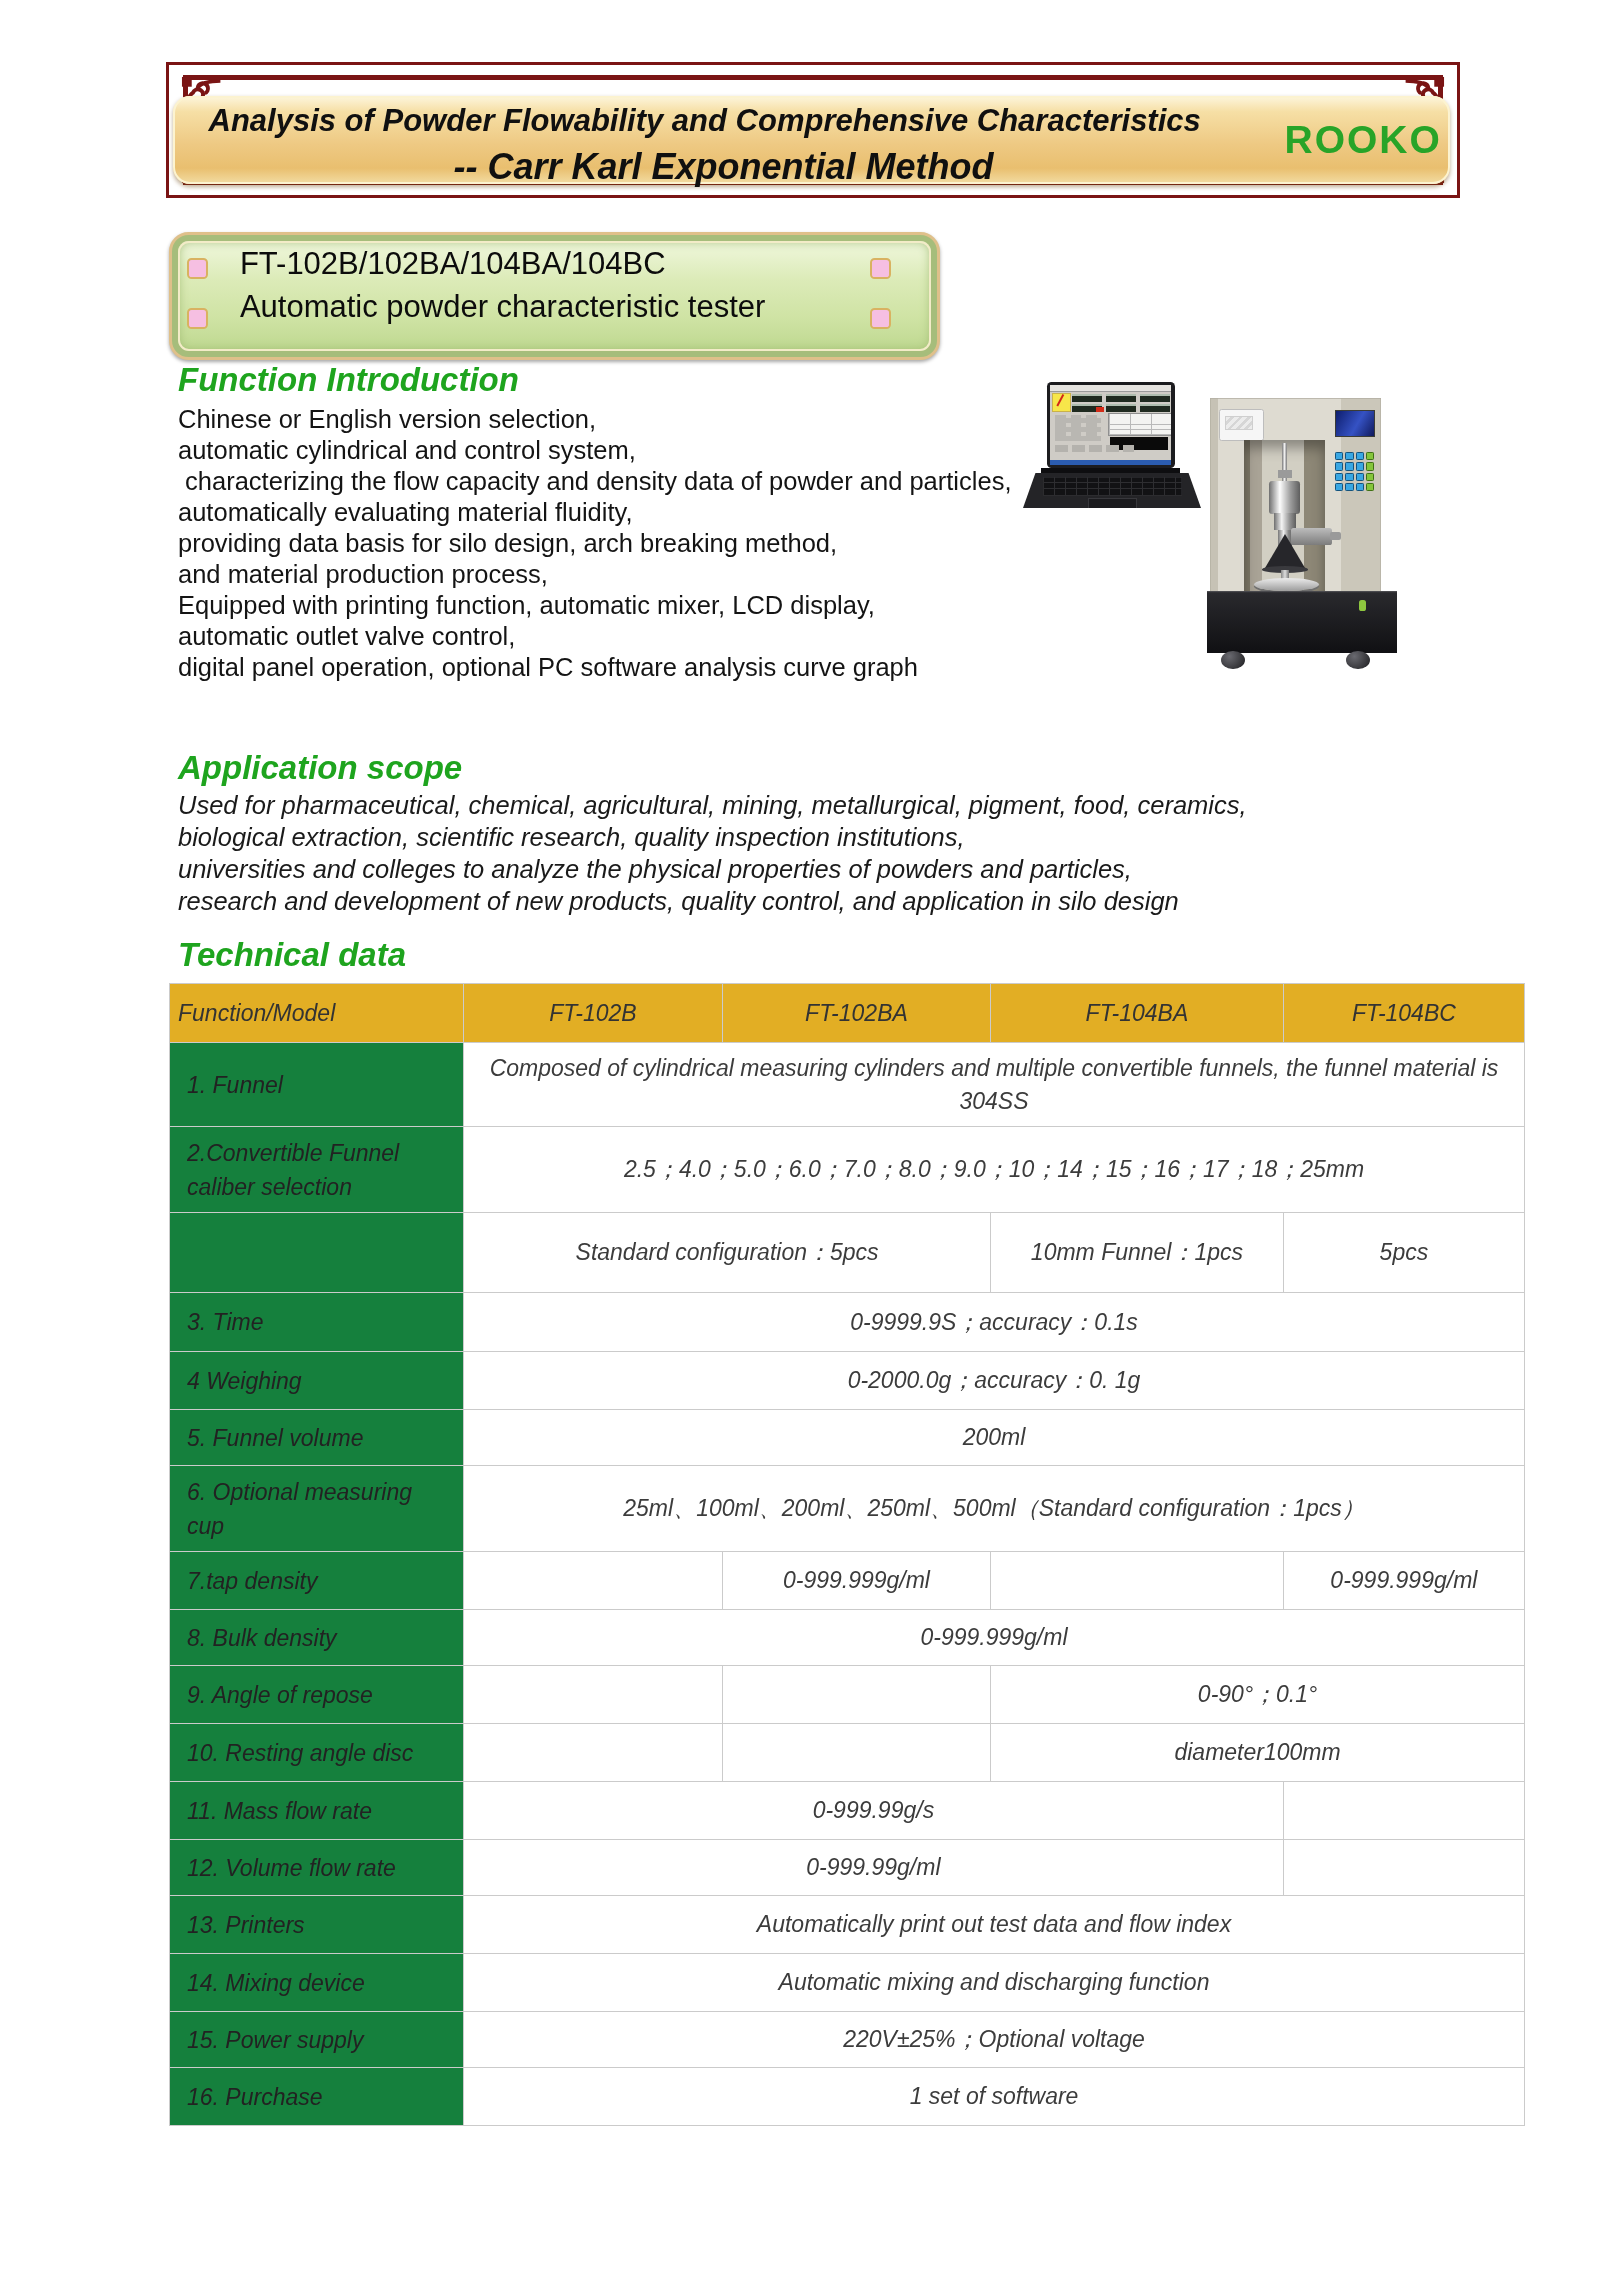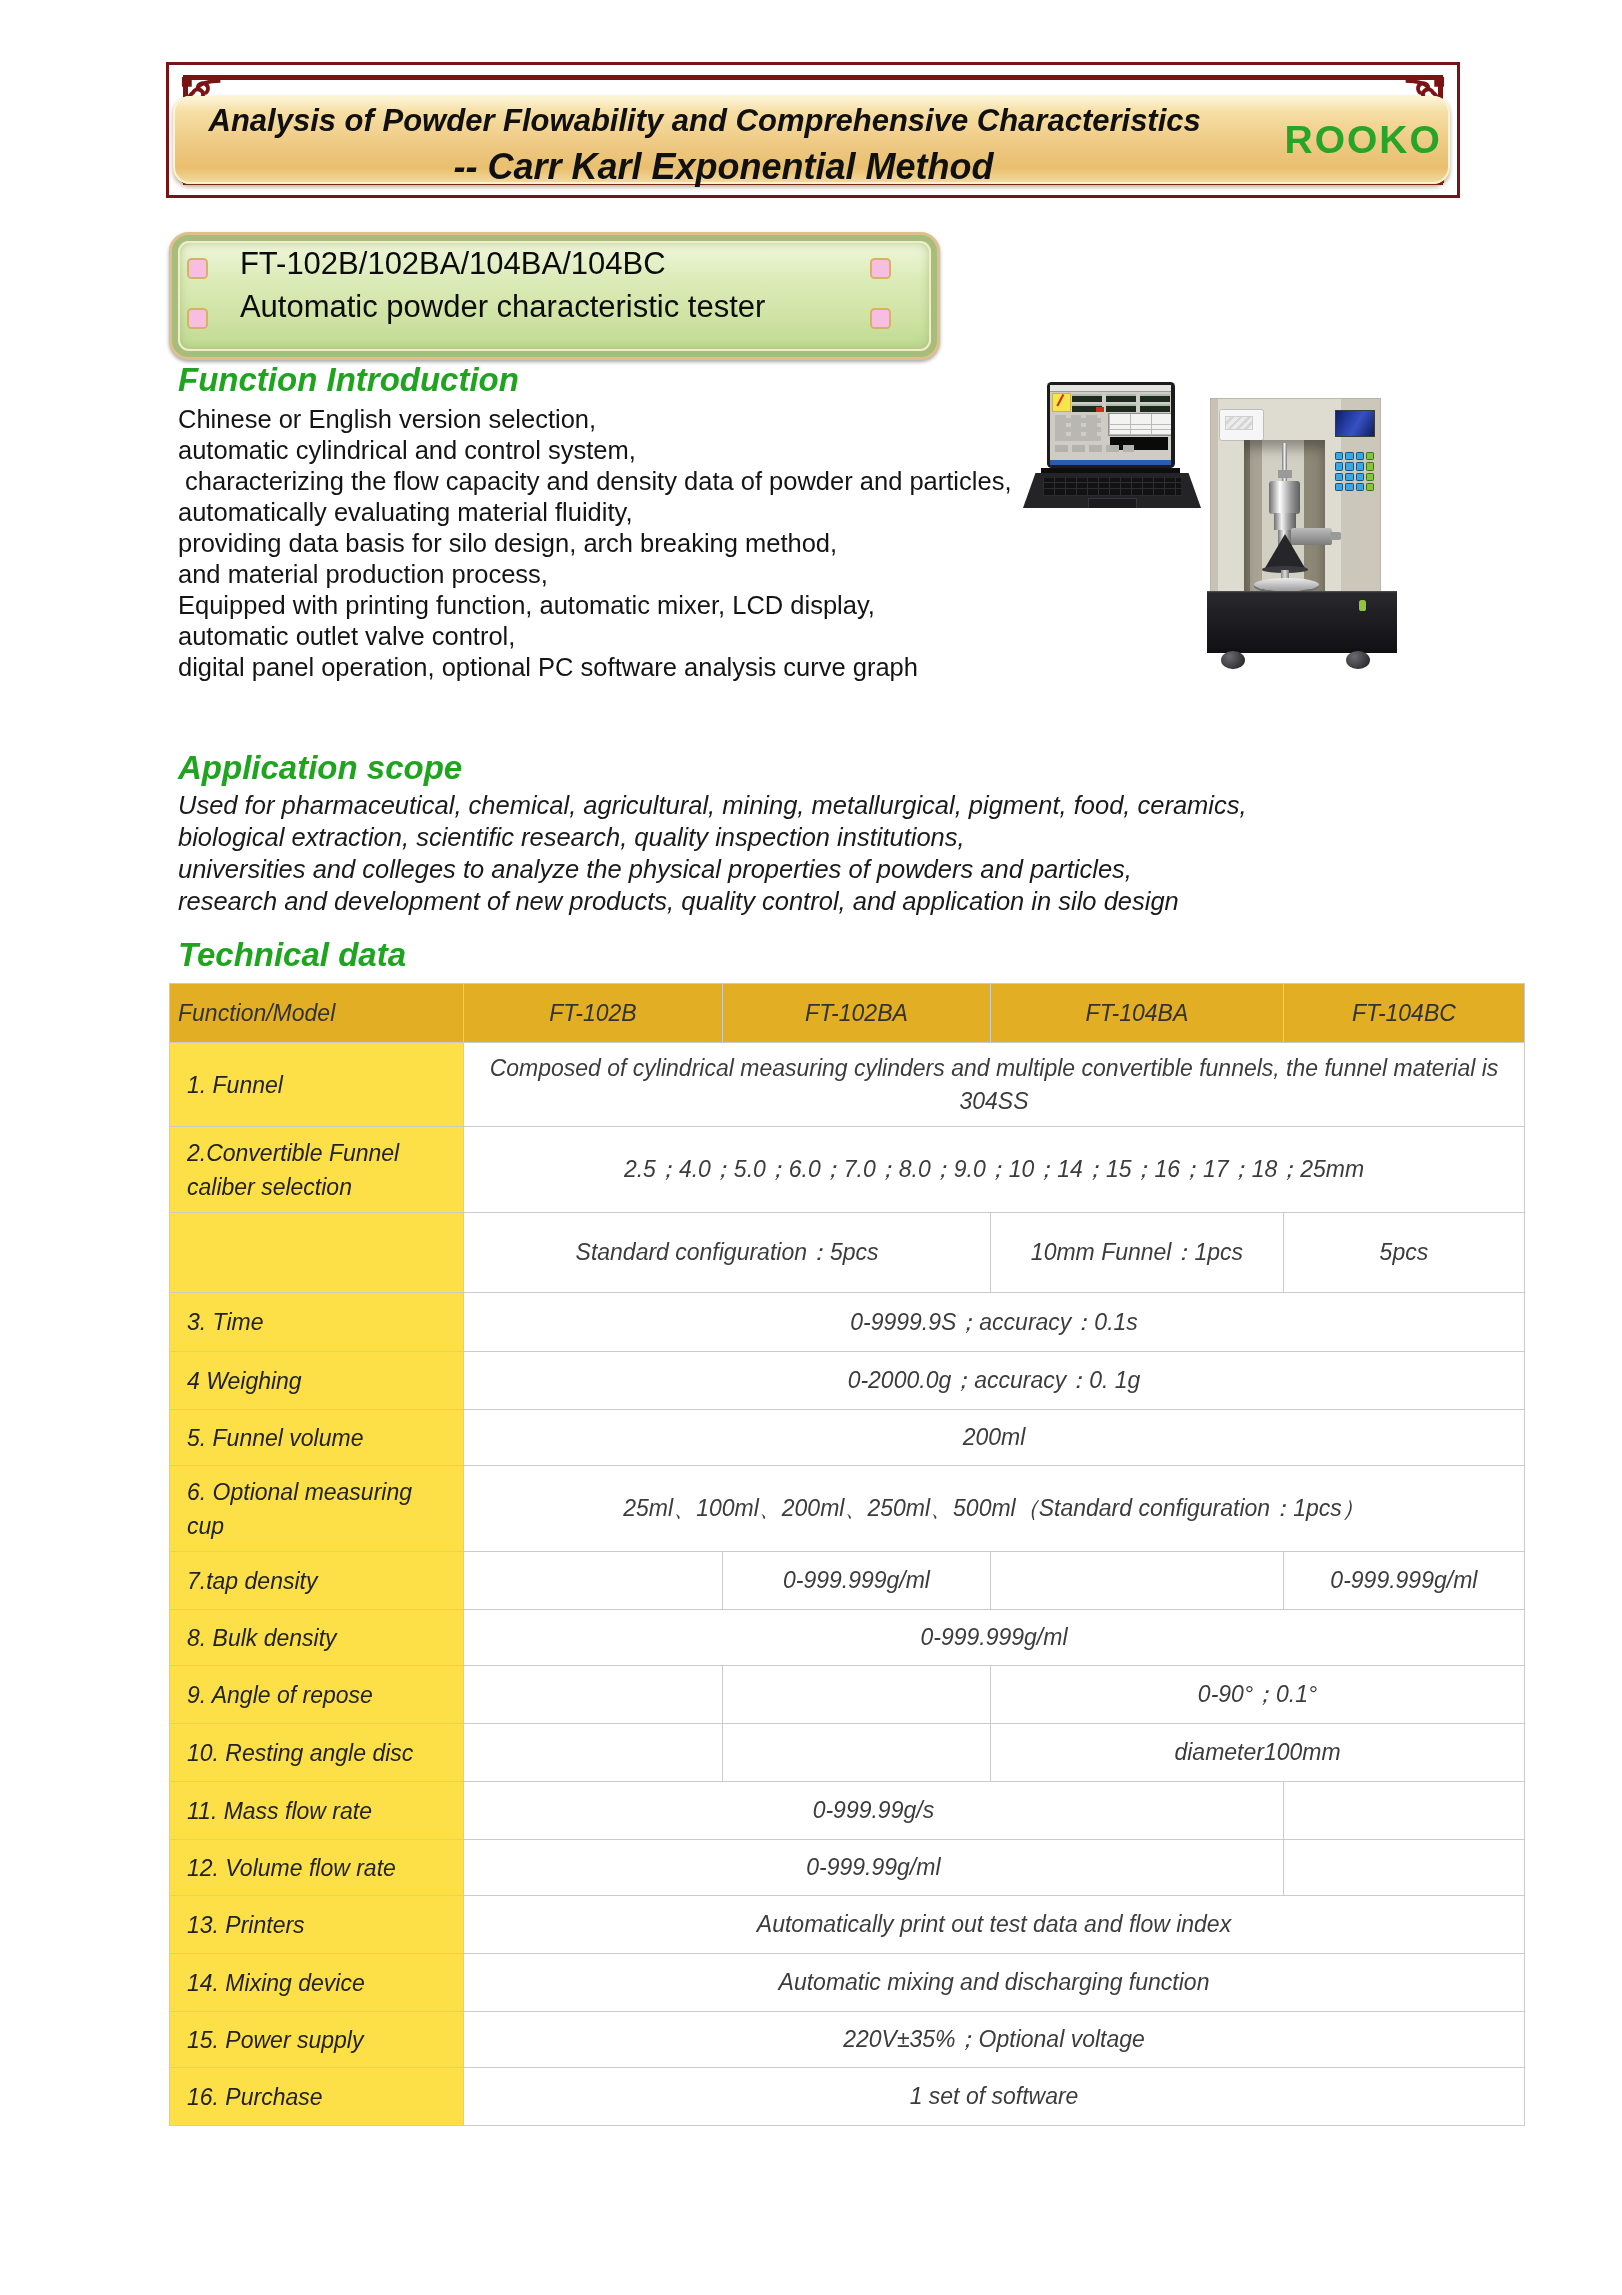--- a/index.html
+++ b/index.html
@@ -44,21 +44,21 @@
   .fi-p{position:absolute;left:178px;top:404px;font-size:25.5px;line-height:31px;color:#141414;}
   .as-p{position:absolute;left:178px;top:789px;font-style:italic;font-size:25.5px;line-height:32px;color:#1a1a1a;}
   .pline{white-space:pre;}
 
   
   .ttable{position:absolute;left:169px;top:983px;width:1356px;border-collapse:collapse;table-layout:fixed;}
   .ttable td,.ttable th{border:1.3px solid #cbcbcb;font-style:italic;font-size:23px;vertical-align:middle;
         overflow:hidden;}
   .ttable th{background:#e2ae24;font-weight:normal;color:#333333;text-align:center;}
   .ttable th.th0{text-align:left;padding-left:8px;}
-  td.lbl{background:#fde047;color:#222222;text-align:left;padding:6.5px 9.2px 6.5px 17px;line-height:34px;}
+  td.lbl{background:#15803d;color:#222222;text-align:left;padding:6.5px 9.2px 6.5px 17px;line-height:34px;}
   td.val{color:#3c3c3c;text-align:center;padding:3.9px 22px;line-height:33px;}
 
   
   .laptop{position:absolute;left:1023px;top:382px;width:178px;height:128px;}
   .lt-screen{position:absolute;left:23.6px;top:0;width:128px;height:86px;background:#1c1c1f;border-radius:4.6px;padding:3.3px;box-sizing:border-box;}
   .lt-disp{position:relative;width:100%;height:100%;background:#cfccc6;overflow:hidden;}
   .lt-menubar{position:absolute;left:0;top:0;width:100%;height:5.9px;background:#e6e4e0;border-bottom:0.7px solid #9a9a9a;}
   .lt-logo{position:absolute;left:2px;top:7.9px;width:17px;height:17px;background:#f7e64a;border:0.7px solid #c9b24a;}
   .lt-logo i{position:absolute;left:6.5px;top:1.3px;width:5.2px;height:13px;border-left:2.6px solid #d22718;transform:rotate(28deg);}
   .lt-field{position:absolute;width:30px;height:5.9px;background:#1f2a1f;border-top:2px solid #aebdae;}
@@ -346,21 +346,21 @@
       <tr style="height:58px">
         <td class="lbl">13. Printers</td>
         <td class="val" colspan="4">Automatically print out test data and flow index</td>
       </tr>
       <tr style="height:58px">
         <td class="lbl">14. Mixing device</td>
         <td class="val" colspan="4">Automatic mixing and discharging function</td>
       </tr>
       <tr style="height:56px">
         <td class="lbl">15. Power supply</td>
-        <td class="val" colspan="4">220V±35%；Optional voltage</td>
+        <td class="val" colspan="4">220V±25%；Optional voltage</td>
       </tr>
       <tr style="height:58px">
         <td class="lbl">16. Purchase</td>
         <td class="val" colspan="4">1 set of software</td>
       </tr>
     </tbody>
   </table>
 
 </div>
 

